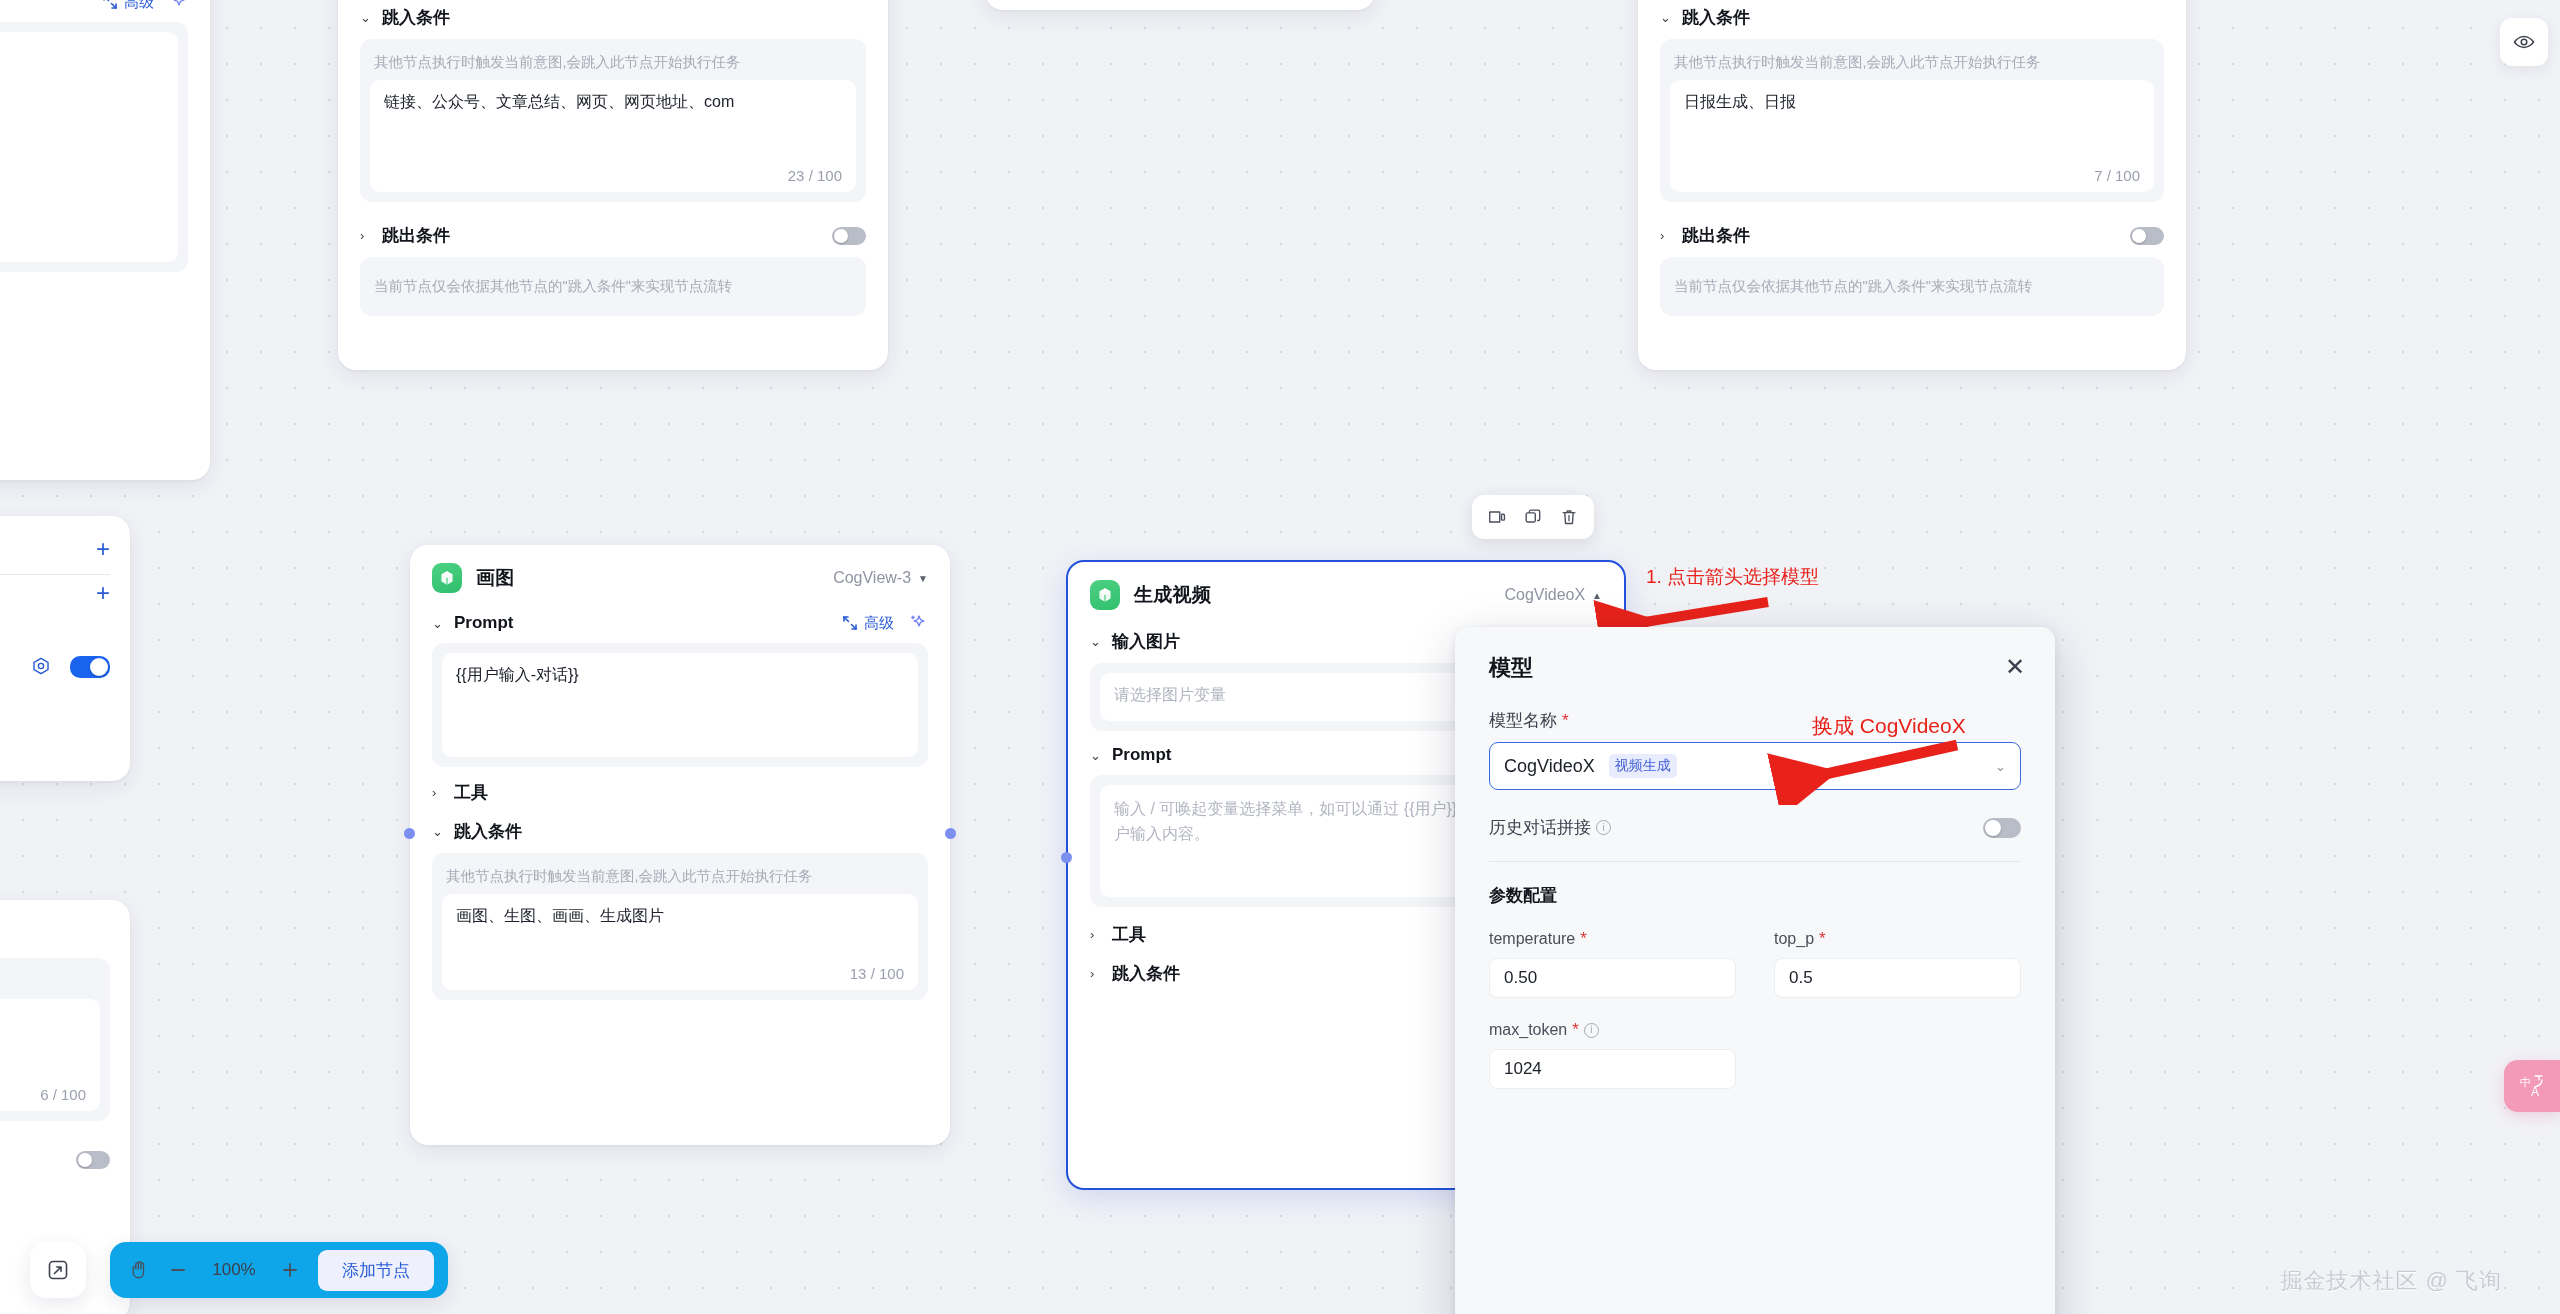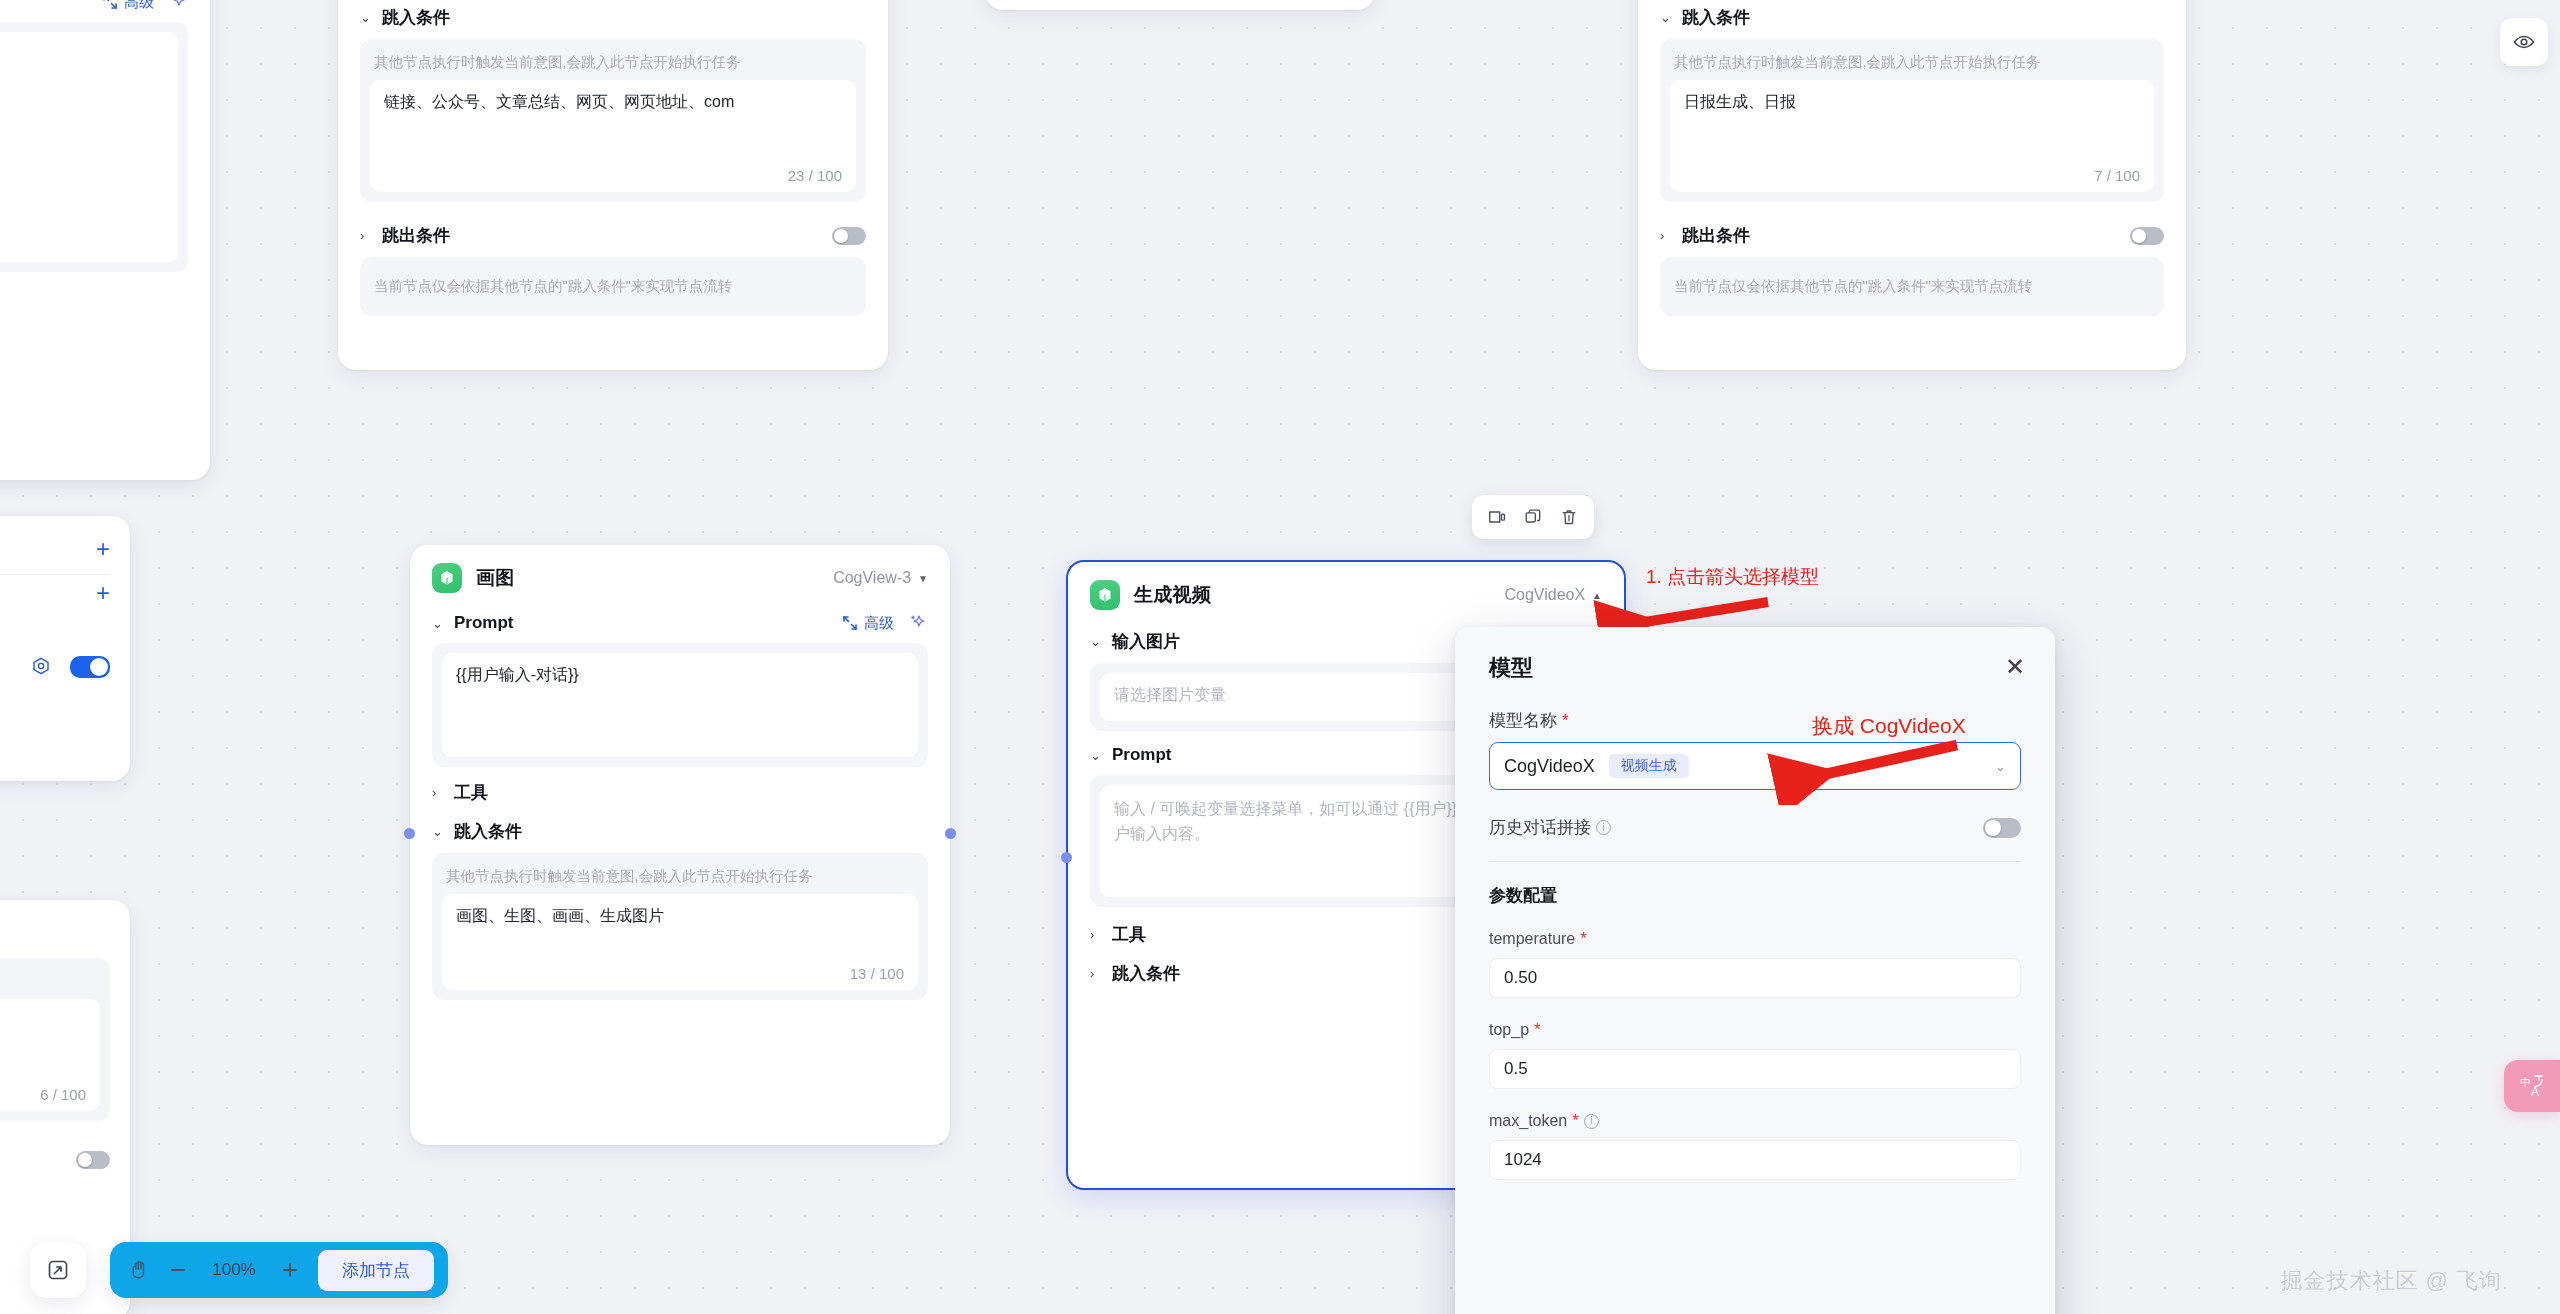--- a/index.html
+++ b/index.html
@@ -138,30 +138,30 @@
   }
   .select-box {
     margin-top: 10px;
     height: 48px; border: 1.6px solid #3b6ae0; border-radius: 9px;
     background: #fff; display: flex; align-items: center; gap: 14px;
     padding: 0 14px; cursor: pointer;
   }
   .select-val { font-size: 18px; color: #1b1f28; }
   .tag {
     background: #e8ecfd; color: #4462d6; border-radius: 5px;
-    padding: 3px 12px; font-size: 14px;
+    padding: 3px 6px; font-size: 14px;
   }
   .select-caret { margin-left: auto; color: #8c919e; font-size: 13px; }
   .row-toggle { display: flex; align-items: center; margin-top: 26px; }
   .row-toggle .lbl { margin-top: 0; }
   .row-toggle .toggle { margin-left: auto; width: 38px; height: 20px; }
   .row-toggle .toggle .knob { width: 16px; height: 16px; }
   .divider { height: 1px; background: #e4e6ec; margin: 22px 0 0 0; }
   .sub-h { font-size: 17px; font-weight: 700; color: #12151c; margin-top: 22px; }
-  .grid2 { display: grid; grid-template-columns: 1fr; gap: 0 38px; }
+  .grid2 { display: grid; grid-template-columns: 1fr 1fr; gap: 0 38px; }
   .p-lbl { font-size: 16px; color: #4a4f5b; margin-top: 22px; display:flex; align-items:center; gap:5px;}
   .p-input {
     margin-top: 9px; height: 40px; background: #fff;
     border: 1px solid #ebedf1; border-radius: 8px;
     display: flex; align-items: center; padding: 0 14px;
     font-size: 17px; color: #1b1f28;
   }
 
   
   .anno-text {

